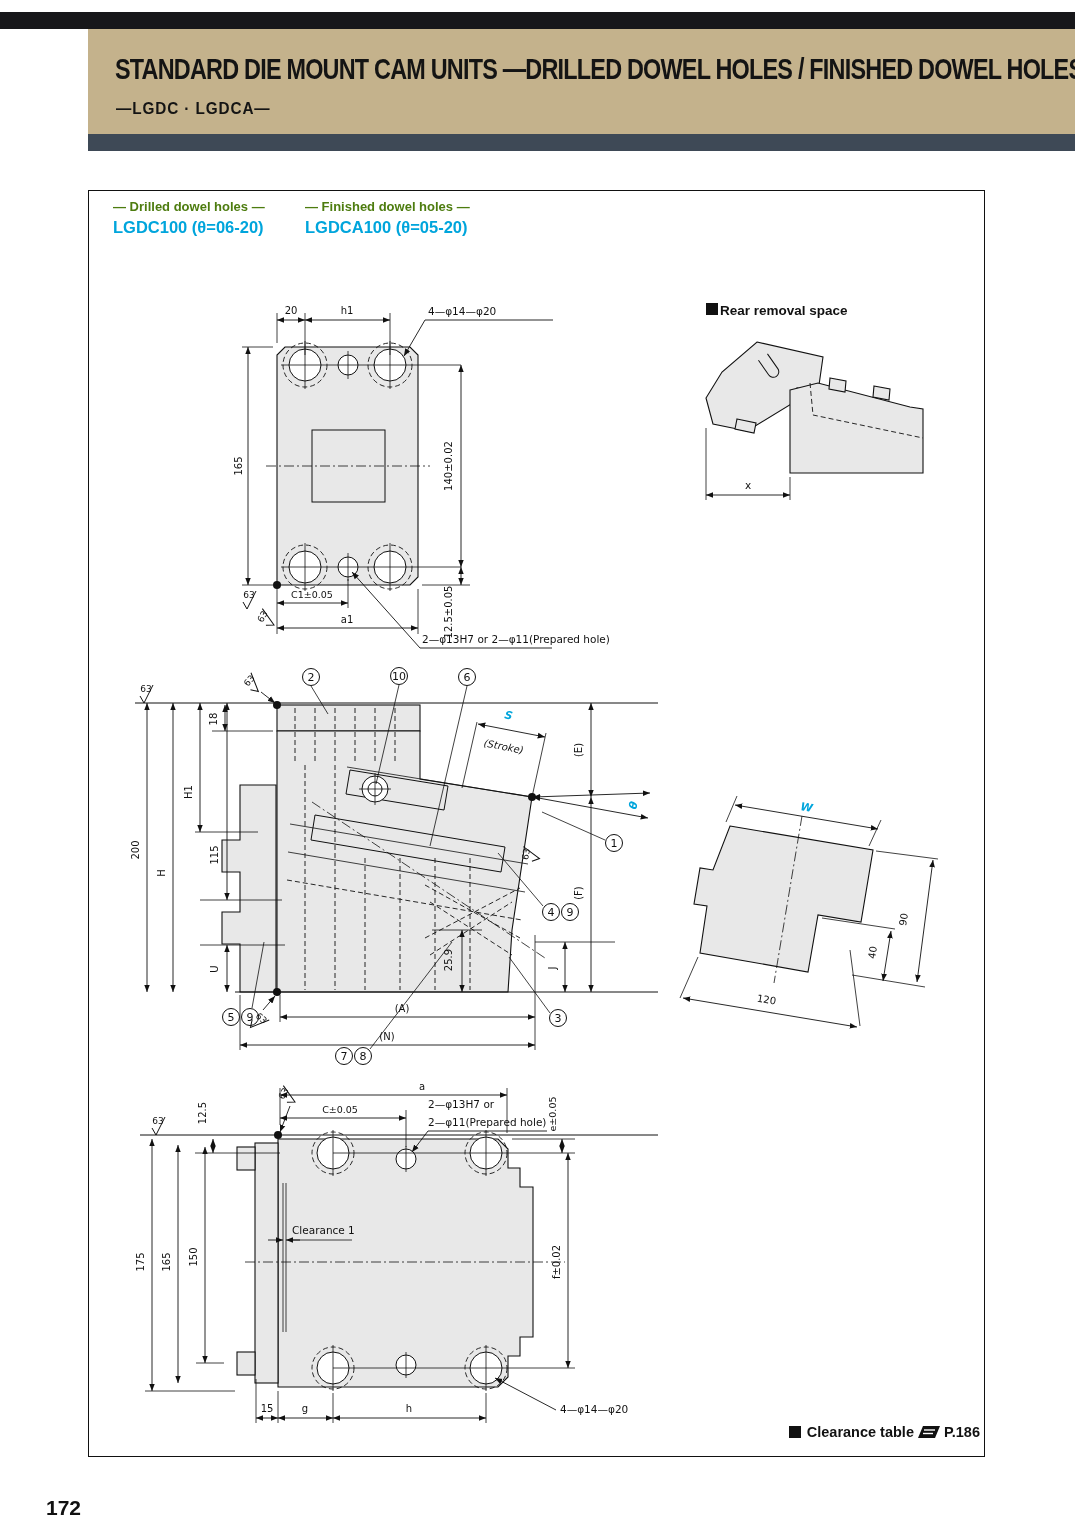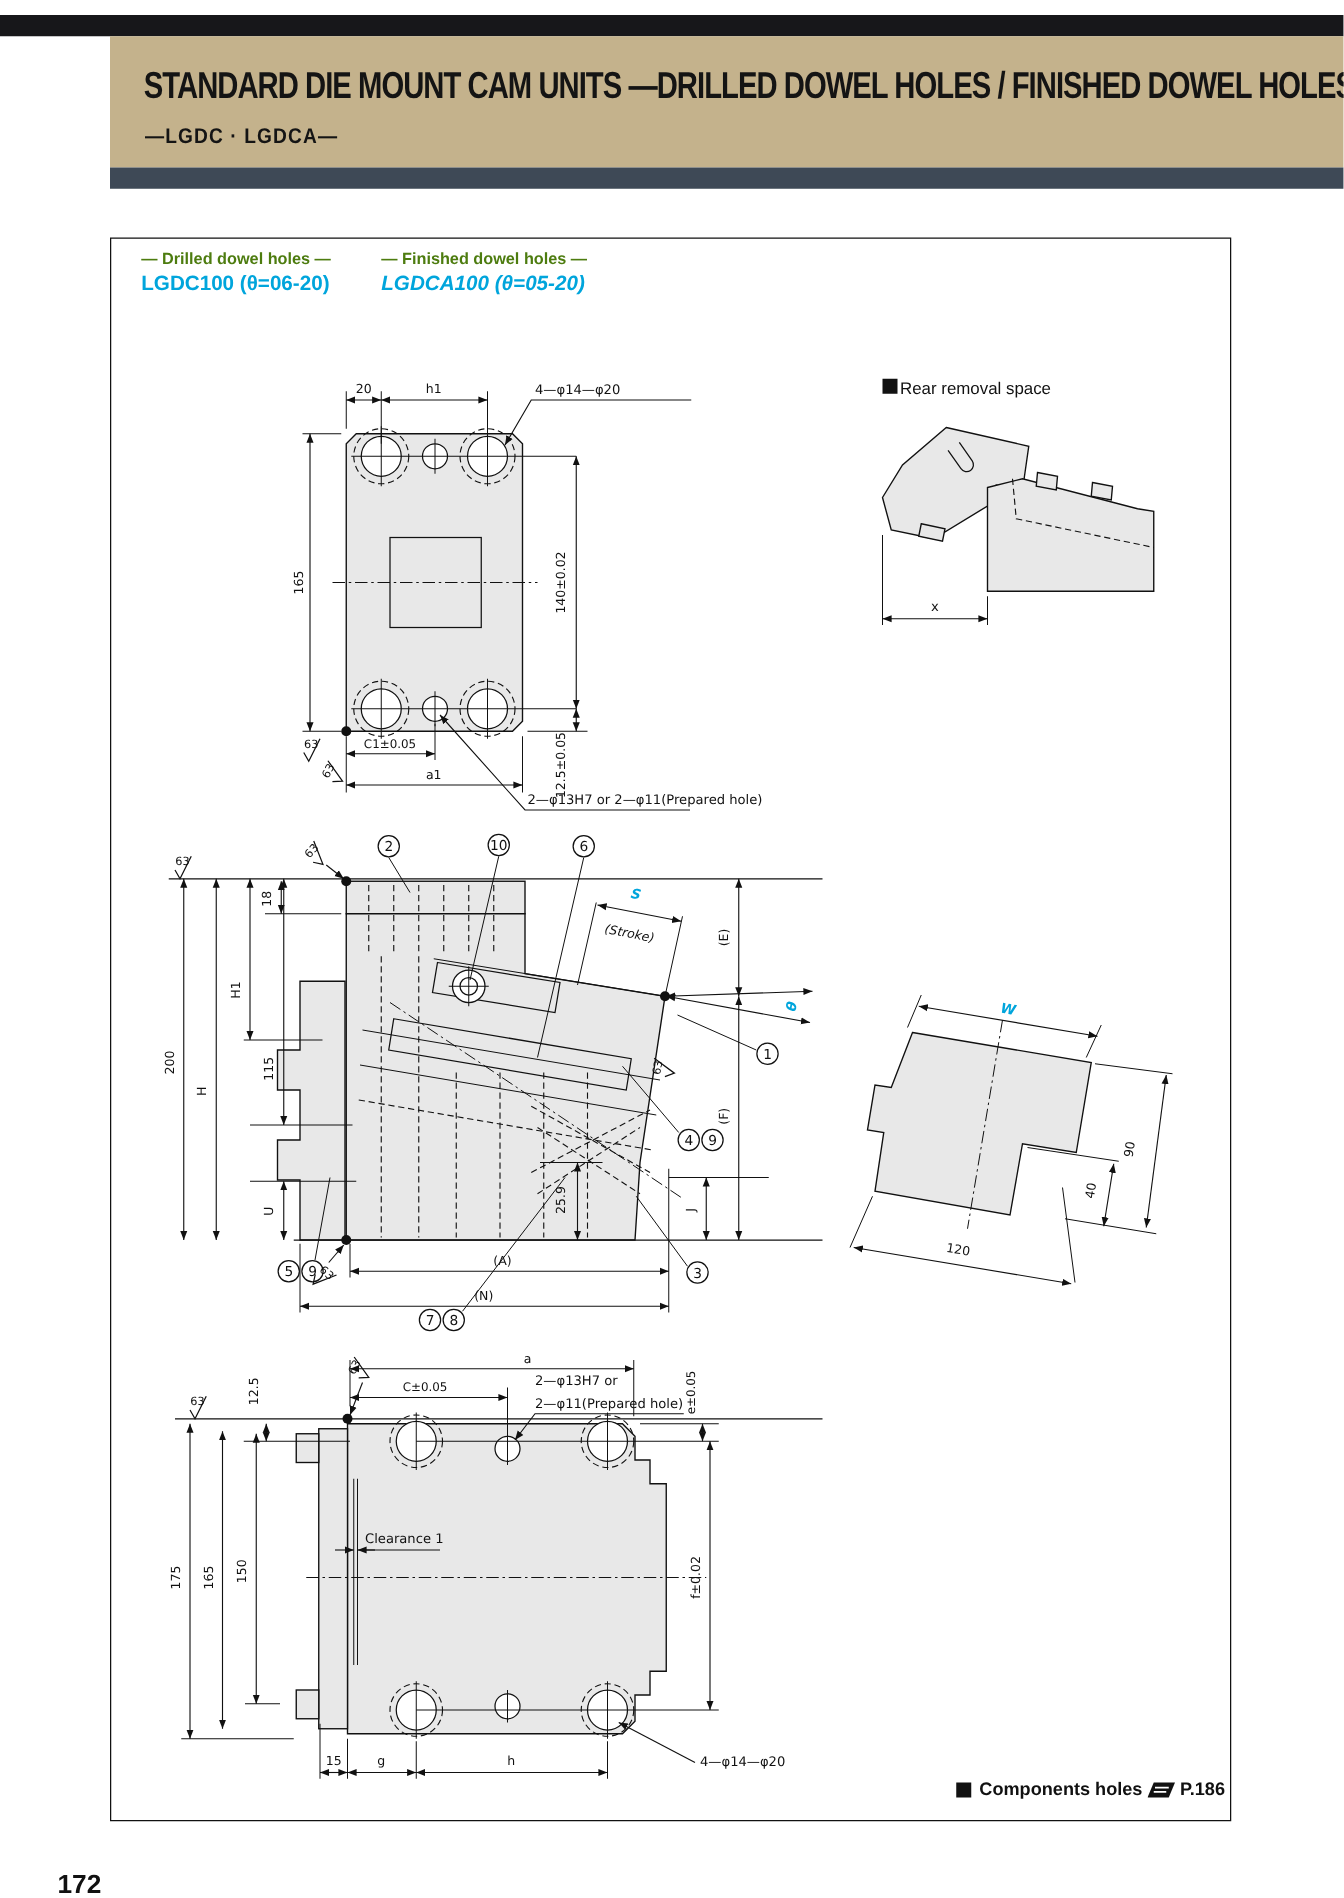--- a/index.html
+++ b/index.html
@@ -9,21 +9,21 @@
   #topbar{left:0;top:12px;width:1075px;height:17px;background:#17171a;}
   #tanband{left:88px;top:29px;width:987px;height:105px;background:#c4b28c;}
   #slatebar{left:88px;top:134px;width:987px;height:17px;background:#3e4956;}
   #title{left:115px;top:52px;font-weight:bold;font-size:30px;letter-spacing:-1px;
          transform:scaleX(.78);transform-origin:left top;white-space:nowrap;color:#141414;}
   #subtitle{left:116px;top:99px;font-weight:bold;font-size:17px;letter-spacing:1px;
             transform:scaleX(.9);transform-origin:left top;color:#141414;}
   #contentbox{left:88px;top:190px;width:897px;height:1267px;border:1.5px solid #111;box-sizing:border-box;background:#fff;}
   .mlabel{font-weight:bold;font-size:13px;color:#4d7c0f;white-space:nowrap;}
   .mcode{font-weight:bold;font-size:16.5px;color:#00a5dc;white-space:nowrap;}
-  .sechead{font-weight:normal;font-size:13.5px;color:#111;white-space:nowrap;}
+  .sechead{font-weight:bold;font-size:13.5px;color:#111;white-space:nowrap;}
   .sqbullet{display:inline-block;width:12px;height:12px;background:#111;margin-right:2px;}
   #footer-note{right:95px;top:1424px;font-weight:bold;font-size:14.5px;display:flex;align-items:center;gap:4px;}
   #pagenum{left:46px;top:1452px;font-weight:bold;font-size:21px;margin-top:44px;}
   svg text{font-family:"DejaVu Sans","Liberation Sans",sans-serif;font-size:10px;fill:#111;}
   svg .n{font-size:10.5px;}
   svg .cy{fill:#00a5dc;font-weight:bold;font-style:italic;font-size:11px;}
   .ln{stroke:#111;stroke-width:1;fill:none;}
   .thin{stroke:#111;stroke-width:.8;fill:none;}
   .dim{stroke:#111;stroke-width:.9;fill:none;marker-start:url(#ar);marker-end:url(#ar);}
   .lead{stroke:#111;stroke-width:.9;fill:none;marker-start:url(#ar);}
@@ -47,29 +47,29 @@
   <div id="tanband" class="abs"></div>
   <div id="slatebar" class="abs"></div>
   <div id="title" class="abs">STANDARD DIE MOUNT CAM UNITS —DRILLED DOWEL HOLES / FINISHED DOWEL HOLES—</div>
   <div id="subtitle" class="abs">—LGDC · LGDCA—</div>
 
   <div id="contentbox" class="abs"></div>
 
   <div class="abs mlabel" style="left:113px;top:199px;">— Drilled dowel holes —</div>
   <div class="abs mcode" style="left:113px;top:218px;">LGDC100 (θ=06-20)</div>
   <div class="abs mlabel" style="left:305px;top:199px;">— Finished dowel holes —</div>
-  <div class="abs mcode" style="left:305px;top:218px;font-style:italic;">LGDCA100 (θ=05-20)</div>
+  <div class="abs mcode" style="left:305px;top:218px;">LGDCA100 (θ=05-20)</div>
 
   <div class="abs sechead" style="left:706px;top:303px;">
     <span class="sqbullet"></span><span>Rear removal space</span>
   </div>
 
   <div id="footer-note" class="abs">
     <span class="sqbullet"></span>
-      <span>Components holes</span>
+      <span>Clearance table</span>
     <svg width="22" height="14">
         <polygon points="5,1 22,1 17,13 0,13" fill="#111"></polygon>
         <line x1="6" y1="5" x2="17" y2="5" stroke="#fff" stroke-width="1.4"></line>
         <line x1="5" y1="8.5" x2="15" y2="8.5" stroke="#fff" stroke-width="1.4"></line>
       </svg>
     <span>P.186</span>
   </div>
 
   <div id="pagenum" class="abs">172</div>
 

